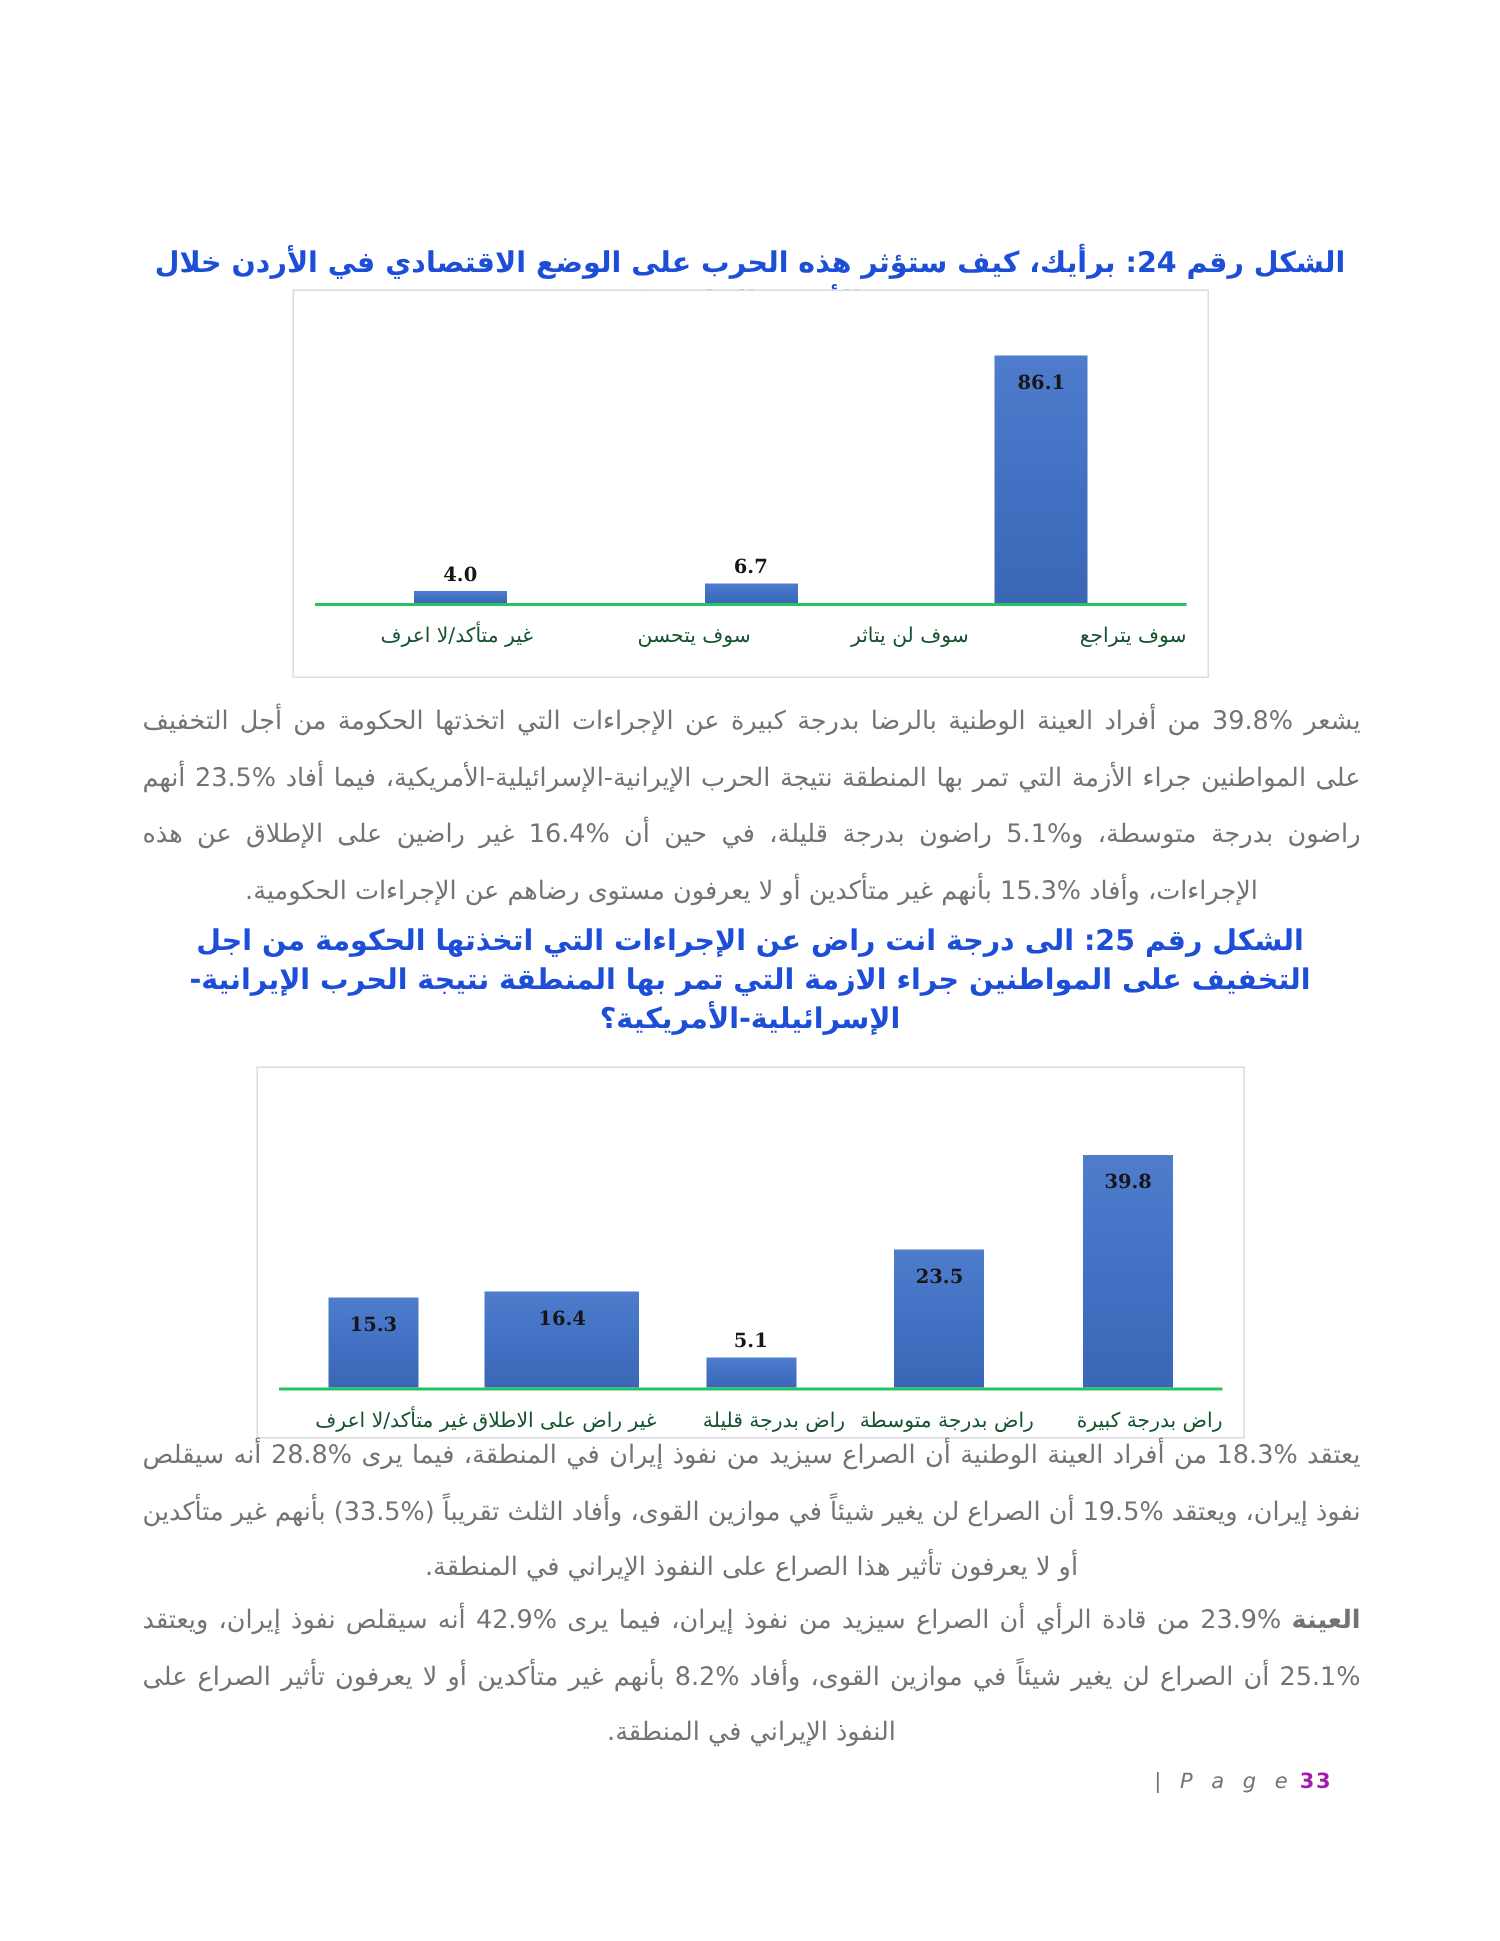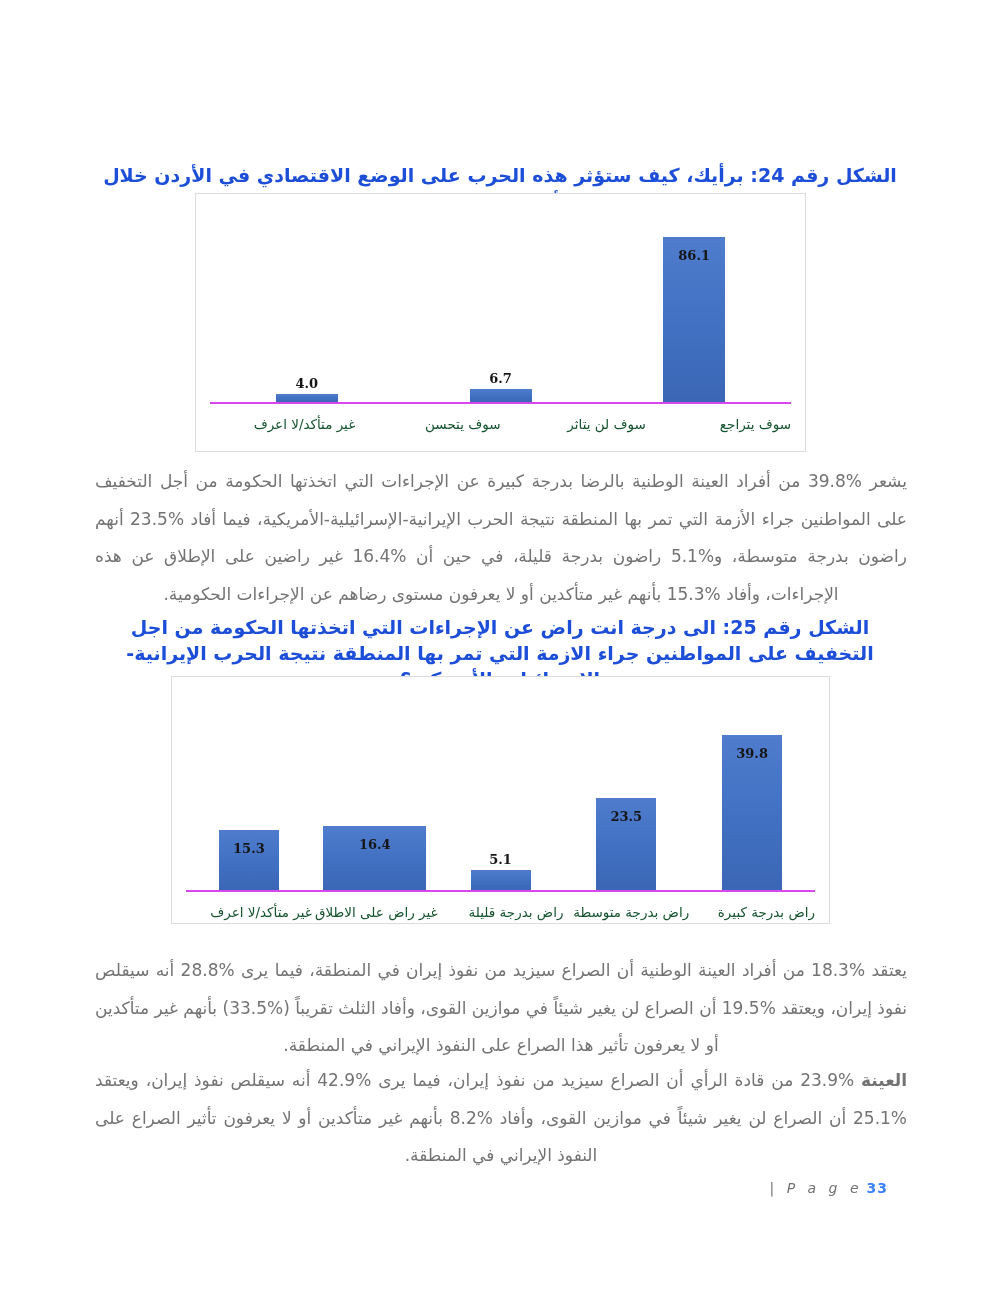--- a/index.html
+++ b/index.html
@@ -18,25 +18,25 @@
   }
   #fig24-title{top:162px;}
   #fig25-title{top:614px;}
   
   .chart-frame{
     position:absolute;background:#ffffff;
     border:1px solid #dcdcdc;
     box-sizing:border-box;
   }
   #chart1{left:195px;top:193px;width:611px;height:259px;}
-  #chart2{left:171px;top:676px;width:659px;height:248px;}
+  #chart2{left:171px;top:711px;width:659px;height:248px;}
   .plot-row{
     display:flex;direction:rtl;
     align-items:flex-end;justify-content:space-around;
-    border-bottom:2px solid #d946ef;
+    border-bottom:2px solid #22c55e;
     margin:0 14px;
   }
   #chart1 .plot-row{height:208px;}
   #chart2 .plot-row{height:213px;}
   .bar-col{
     flex:1;display:flex;flex-direction:column;
     align-items:center;justify-content:flex-end;
     height:100%;
   }
   .bar{
@@ -73,21 +73,21 @@
   #par1{top:463px;}
   #par2{top:952px;}
   #par3{top:1062px;}
   .lead-bold{font-weight:bold;}
   
   .footer{
     position:absolute;top:1180px;right:112px;
     font-size:14px;direction:ltr;
   }
   .footer .pg-label{color:#737373;letter-spacing:4px;font-style:italic;}
-  .footer .pg-num{color:#3b82f6;font-weight:bold;margin-left:4px;letter-spacing:1px;}
+  .footer .pg-num{color:#a21caf;font-weight:bold;margin-left:4px;letter-spacing:1px;}
 </style>
 </head>
 <body>
 
 <div class="page">
 
   <div class="fig-title" id="fig24-title">الشكل رقم  24: برأيك، كيف ستؤثر هذه الحرب على الوضع الاقتصادي في الأردن خلال الأشهر القادمة؟</div>
 
   <div class="chart-frame" id="chart1">
     <div class="plot-row">

